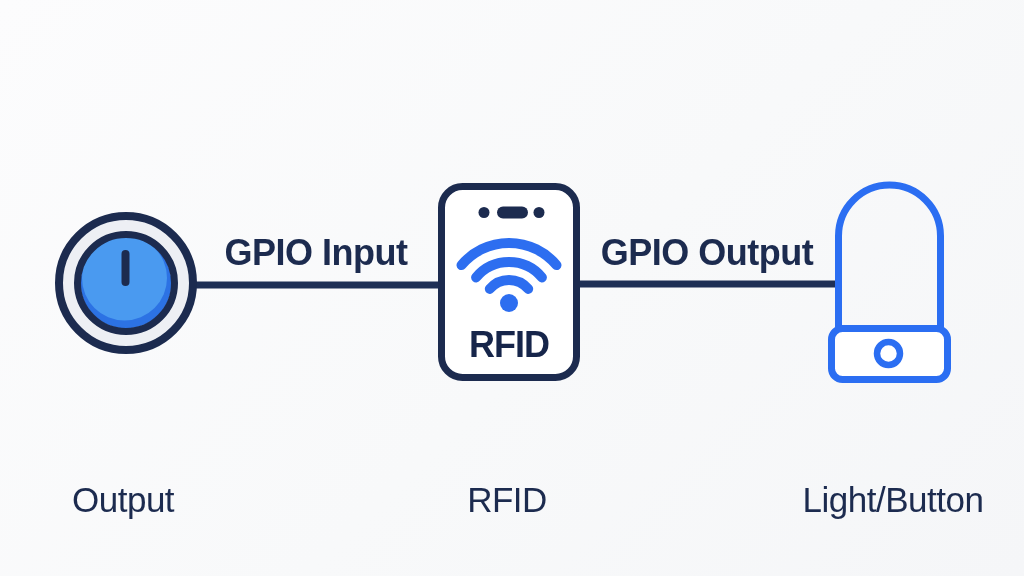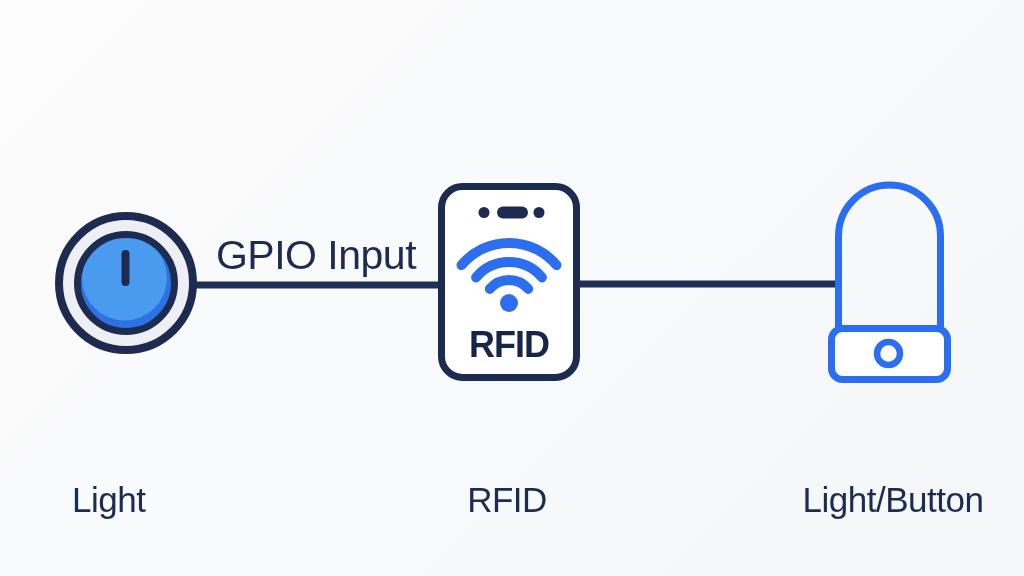--- a/index.html
+++ b/index.html
@@ -19,22 +19,22 @@
     position: absolute;
     left: 0;
     top: 0;
   }
   .label {
     position: absolute;
     color: #1c2b4f;
     white-space: pre;
   }
   .conn-label {
-    font-size: 41px;
-    font-weight: 400;
+    font-size: 36px;
+    font-weight: 700;
     letter-spacing: -0.5px;
     transform: translateX(-50%);
   }
   .caption {
     font-size: 35px;
     font-weight: 500;
     letter-spacing: -0.5px;
     line-height: 41px;
     text-align: center;
     transform: translateX(-50%);
@@ -84,25 +84,26 @@
     </g>
 
     <g stroke="#2b6ef2" fill="none">
       <path d="M 838.5 334 L 838.5 236 A 51 51 0 0 1 940.5 236 L 940.5 334" stroke-width="7"></path>
       <rect x="831.5" y="328.5" width="116" height="51" rx="11" fill="#ffffff" stroke-width="7"></rect>
       <circle cx="888.5" cy="353.5" r="11.5" stroke-width="6.5"></circle>
     </g>
   </svg>
 
   <div class="label conn-label" style="left:316px; top:232px;">GPIO Input</div>
+  <div class="label conn-label" style="left:707px; top:232px;">GPIO Output</div>
 
   <div class="label device-text" style="left:509px; top:324px;">RFID</div>
 
   <div class="label caption left-aligned" style="left:72px; top:397px;">
-    <div>Light</div>
+    <div>Output</div>
     
   </div>
 
   <div class="label caption" style="left:507px; top:397px;">
     <div>RFID</div>
     
   </div>
 
   <div class="label caption" style="left:893px; top:397px;">
     <div>Light/Button</div>

